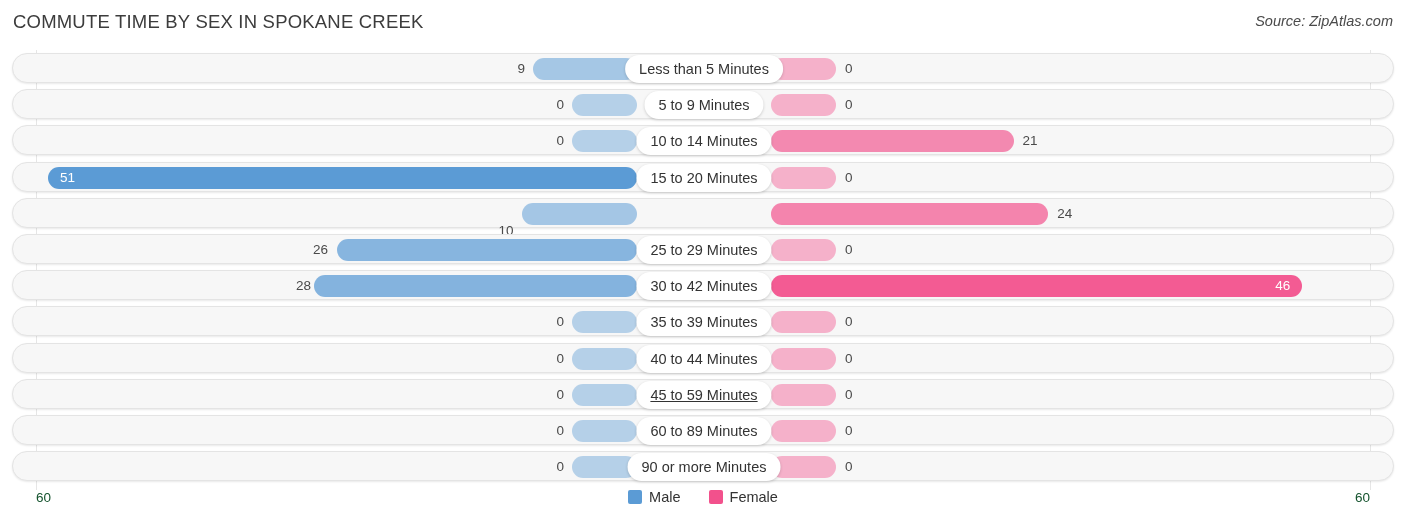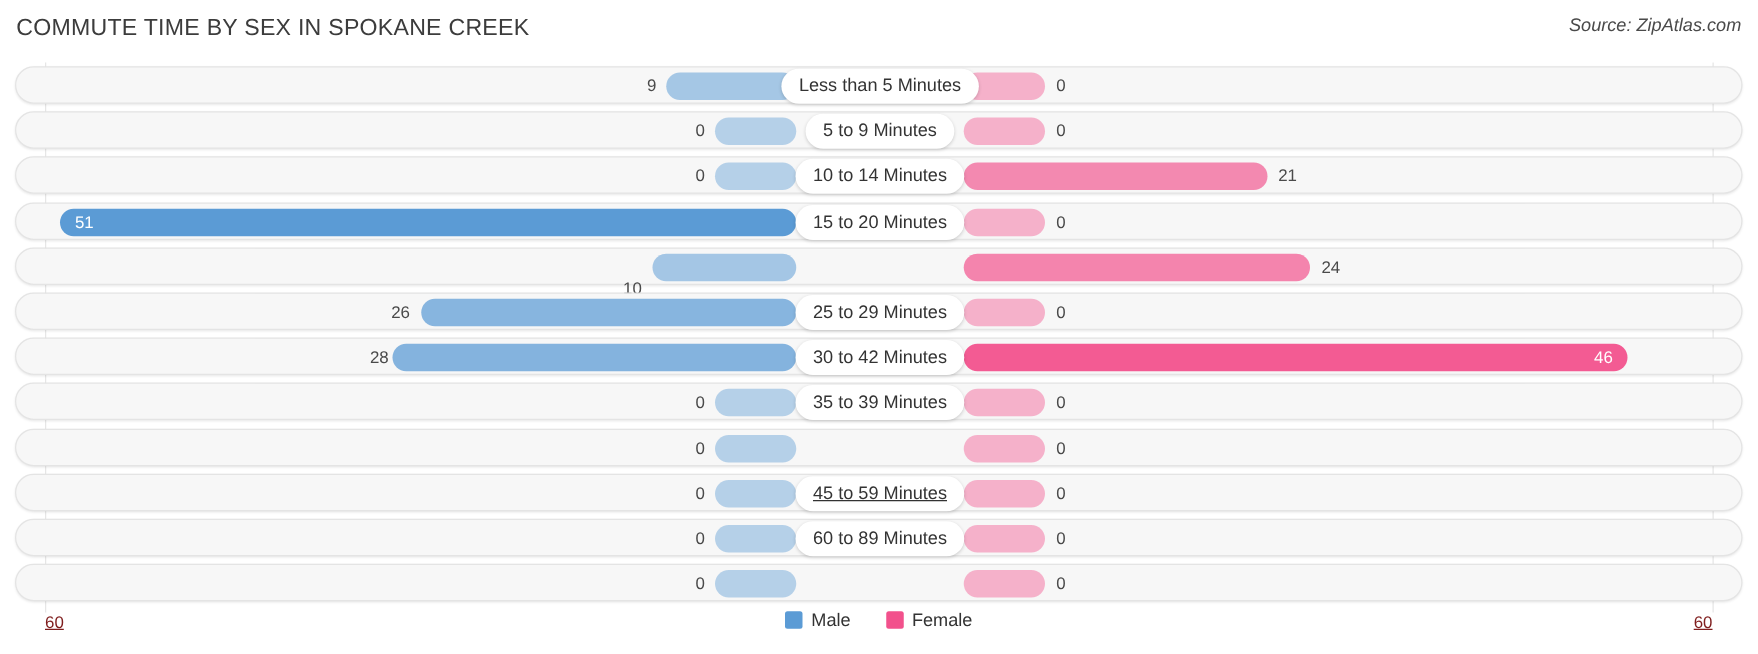--- a/index.html
+++ b/index.html
@@ -121,22 +121,21 @@
     position: absolute;
     left: 0;
     top: 486px;
     width: 1406px;
     height: 37px;
   }
   .axis-label {
     position: absolute;
     top: 4px;
     font-size: 13.5px;
-    color: #7f1d1d;
-    text-decoration: underline;
+    color: #14532d;
   }
   #axis-left  { left: 36px; }
   #axis-right { right: 36px; }
 
   #legend {
     position: absolute;
     left: 0;
     top: 3px;
     width: 1406px;
     text-align: center;
@@ -242,20 +241,21 @@
           <div class="bar-value female-val" style="left: 844px; width: 44px;">0</div>
           <div class="cat-pill" style="left: 703px;">35 to 39 Minutes</div>
         </div>
       </div>
       <div class="row" style="top: 292.6px;">
         <div class="bars" style="left: -12px;">
           <div class="bar bar-male" style="left: 571px; width: 65px; opacity: 0.42;"></div>
           <div class="bar-value male-val" style="left: 519px; width: 44px;">0</div>
           <div class="bar bar-female" style="left: 770px; width: 65px; opacity: 0.42;"></div>
           <div class="bar-value female-val" style="left: 844px; width: 44px;">0</div>
+          <div class="cat-pill" style="left: 703px;">40 to 44 Minutes</div>
         </div>
       </div>
       <div class="row" style="top: 328.8px;">
         <div class="bars" style="left: -12px;">
           <div class="bar bar-male" style="left: 571px; width: 65px; opacity: 0.42;"></div>
           <div class="bar-value male-val" style="left: 519px; width: 44px;">0</div>
           <div class="bar bar-female" style="left: 770px; width: 65px; opacity: 0.42;"></div>
           <div class="bar-value female-val" style="left: 844px; width: 44px;">0</div>
           <div class="cat-pill" style="left: 703px; text-decoration: underline;">45 to 59 Minutes</div>
         </div>
@@ -268,20 +268,21 @@
           <div class="bar-value female-val" style="left: 844px; width: 44px;">0</div>
           <div class="cat-pill" style="left: 703px;">60 to 89 Minutes</div>
         </div>
       </div>
       <div class="row" style="top: 401.2px;">
         <div class="bars" style="left: -12px;">
           <div class="bar bar-male" style="left: 571px; width: 65px; opacity: 0.42;"></div>
           <div class="bar-value male-val" style="left: 519px; width: 44px;">0</div>
           <div class="bar bar-female" style="left: 770px; width: 65px; opacity: 0.42;"></div>
           <div class="bar-value female-val" style="left: 844px; width: 44px;">0</div>
+          <div class="cat-pill" style="left: 703px;">90 or more Minutes</div>
         </div>
       </div>
     </div>
 </div>
 
 <div id="footer">
   <div class="axis-label" id="axis-left">60</div>
   <div class="axis-label" id="axis-right">60</div>
   <div id="legend">
     <span class="legend-item">

